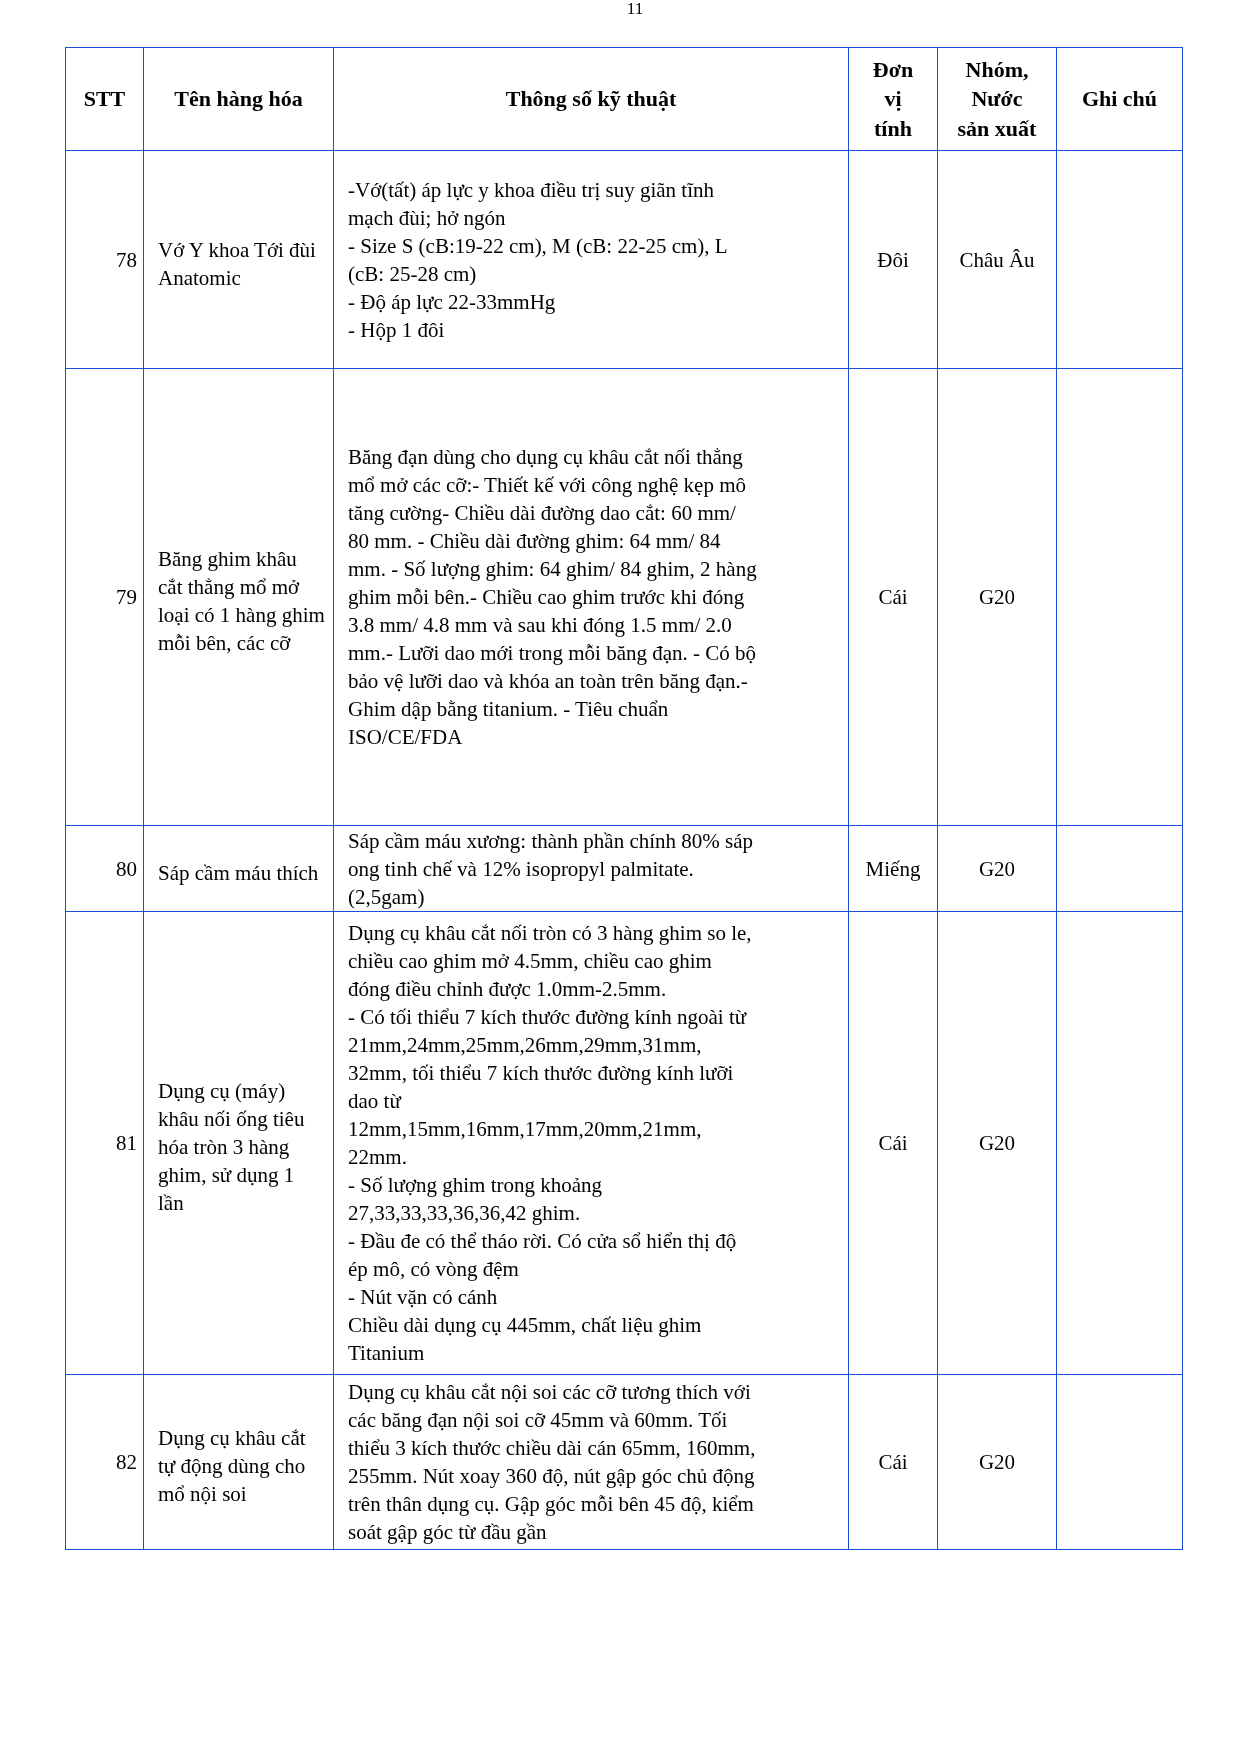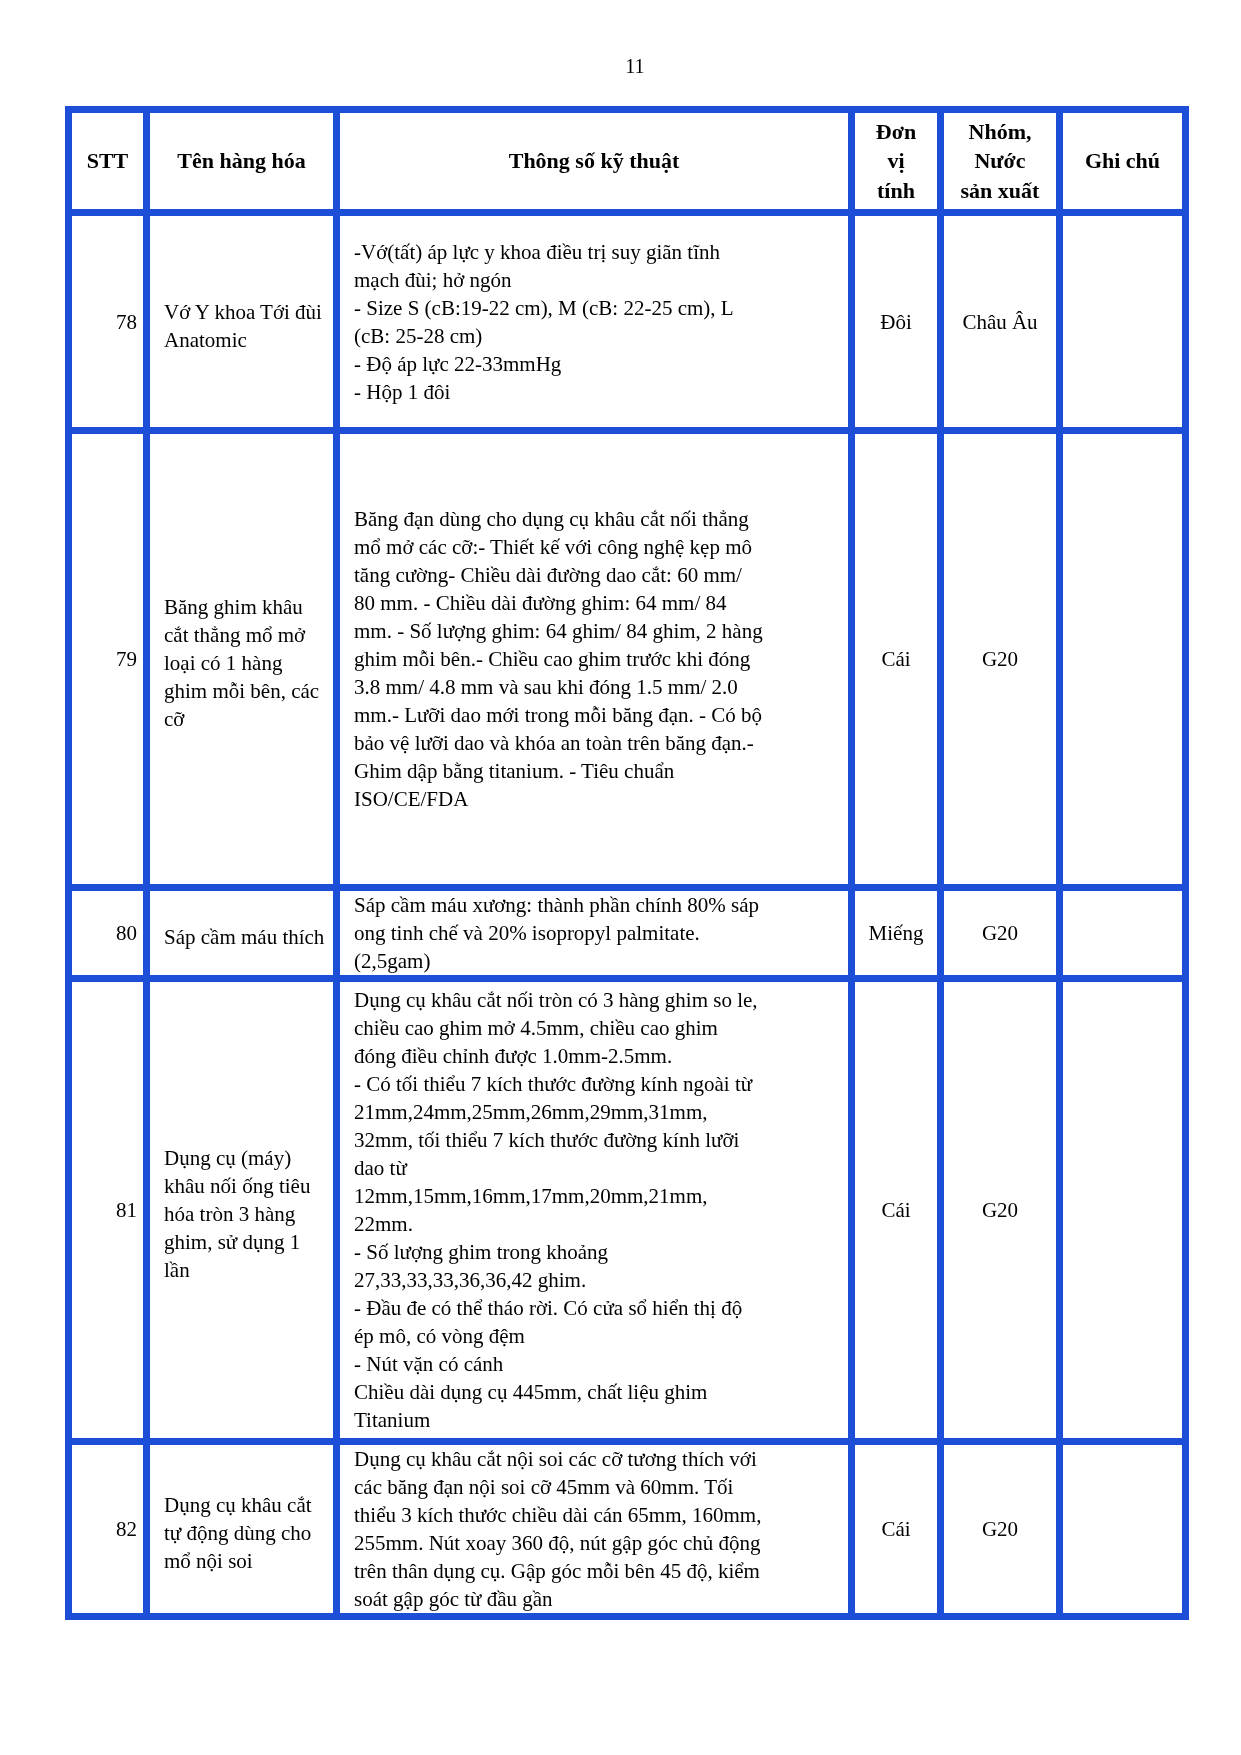--- a/index.html
+++ b/index.html
@@ -8,34 +8,33 @@
     background: #ffffff;
     color: #000000;
   }
   body {
     width: 1241px;
     height: 1755px;
     font-family: "Liberation Serif", "DejaVu Serif", serif;
     overflow: hidden;
   }
   .page-number {
-    padding-top: 56px;
     text-align: center;
-    font-size: 20px;
+    font-size: 17px;
     line-height: 1;
     margin-left: 29px;
   }
   table.spec-table {
     border-collapse: collapse;
     table-layout: fixed;
     width: 1117px;
     margin: 30px 0 0 65px;
   }
   .spec-table th, .spec-table td {
-    border: 7px solid #1d4ed8;
+    border: 1px solid #1d4ed8;
     vertical-align: middle;
     word-wrap: break-word;
   }
   .spec-table thead tr { height: 103px; }
   .spec-table th {
     font-size: 22px;
     font-weight: bold;
     text-align: center;
     white-space: pre-line;
     line-height: 1.32;
@@ -115,21 +114,21 @@
 Ghim dập bằng titanium. - Tiêu chuẩn
 ISO/CE/FDA</td>
         <td class="col-unit">Cái</td>
         <td class="col-group">G20</td>
         <td class="col-note"></td>
       </tr>
       <tr>
         <td class="col-stt">80</td>
         <td class="col-name">Sáp cầm máu thích</td>
         <td class="col-spec">Sáp cầm máu xương: thành phần chính 80% sáp
-ong tinh chế và 20% isopropyl palmitate.
+ong tinh chế và 12% isopropyl palmitate.
 (2,5gam)</td>
         <td class="col-unit">Miếng</td>
         <td class="col-group">G20</td>
         <td class="col-note"></td>
       </tr>
       <tr>
         <td class="col-stt">81</td>
         <td class="col-name">Dụng cụ (máy) khâu nối ống tiêu hóa tròn 3 hàng ghim, sử dụng 1 lần</td>
         <td class="col-spec">Dụng cụ khâu cắt nối tròn có 3 hàng ghim so le,
 chiều cao ghim mở 4.5mm, chiều cao ghim

